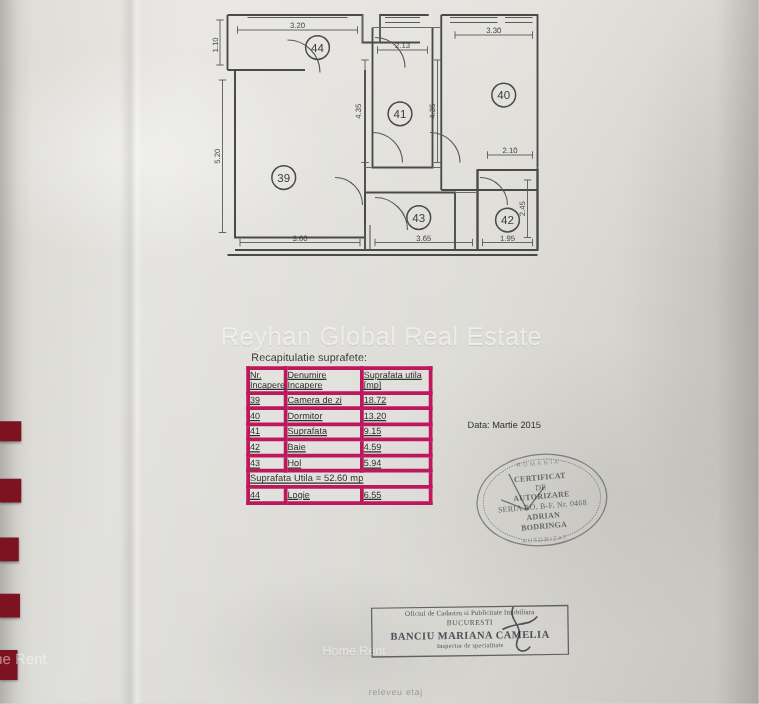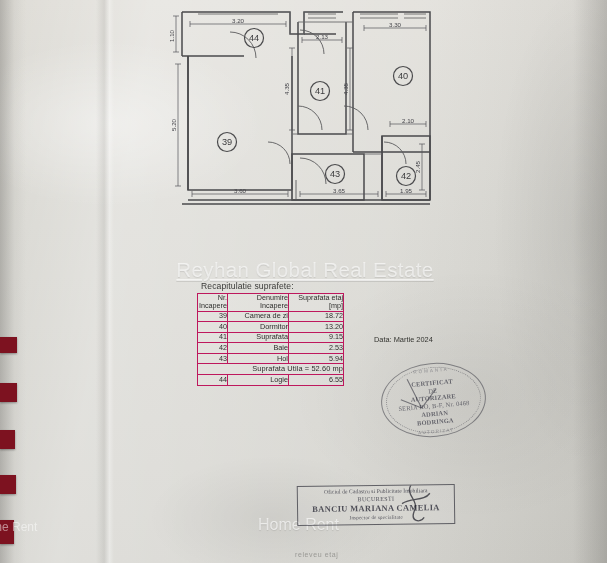--- a/index.html
+++ b/index.html
@@ -61,25 +61,24 @@
 
   
   #wm-main{
     position:absolute;left:172px;top:258px;width:266px;
     text-align:center;
     font-size:20.5px;letter-spacing:.4px;
     color:rgba(255,255,255,.62);
     text-shadow:0 1px 1px rgba(0,0,0,.10);
     white-space:nowrap;
     pointer-events:none;
-    text-decoration:underline;
   }
   #wm-sub{
     position:absolute;left:258px;top:516px;
-    font-size:16px;
+    font-size:10px;
     color:rgba(255,255,255,.62);
     text-shadow:0 1px 1px rgba(0,0,0,.10);
     white-space:nowrap;pointer-events:none;
   }
   #wm-edge{
     position:absolute;left:-8px;top:520px;
     font-size:12px;color:rgba(255,255,255,.50);
     white-space:nowrap;pointer-events:none;
   }
 
@@ -89,25 +88,26 @@
     font-size:8.6px;color:#3a3a38;margin:0 0 1.5px 4px;
     letter-spacing:.1px;
   }
   table#recap{
     border-collapse:collapse;width:146px;
     font-size:7.3px;color:#2e2e2c;
     background:rgba(255,255,255,.10);
     table-layout:fixed;
   }
   table#recap th, table#recap td{
-    border:1px solid #be185d;
+    border:3px solid #be185d;
     padding:0;
-    text-align:right;
+    text-align:left;
     line-height:1.12;
     font-weight:normal;
+    text-decoration:underline;
   }
   table#recap th{height:17px;font-size:7.2px;}
   table#recap td{height:9.6px;}
   col.c1{width:30px;}
   col.c2{width:61px;}
   col.c3{width:55px;}
   td.numcell{font-size:7.2px;}
   td.sumrow{
     font-weight:bold;font-size:7.4px;letter-spacing:.1px;
     height:10.5px;
@@ -319,21 +319,21 @@
       <tr>
         <th>
           <div>Nr.</div>
           <div>Incapere</div>
         </th>
         <th>
           <div>Denumire</div>
           <div>Incapere</div>
         </th>
         <th>
-          <div>Suprafata etaj</div>
+          <div>Suprafata utila</div>
           <div>[mp]</div>
         </th>
       </tr>
     </thead>
     <tbody>
       <tr>
         <td class="numcell">39</td>
         <td>Camera de zi</td>
         <td class="numcell">18.72</td>
       </tr>
@@ -343,41 +343,41 @@
         <td class="numcell">13.20</td>
       </tr>
       <tr>
         <td class="numcell">41</td>
         <td>Suprafata</td>
         <td class="numcell">9.15</td>
       </tr>
       <tr>
         <td class="numcell">42</td>
         <td>Baie</td>
-        <td class="numcell">2.53</td>
+        <td class="numcell">4.59</td>
       </tr>
       <tr>
         <td class="numcell">43</td>
         <td>Hol</td>
         <td class="numcell">5.94</td>
       </tr>
       <tr>
         <td class="sumrow" colspan="3">Suprafata Utila  = 52.60 mp</td>
       </tr>
       <tr>
         <td class="numcell">44</td>
         <td>Logie</td>
         <td class="numcell">6.55</td>
       </tr>
     </tbody>
   </table>
 </div>
 
 <div id="executant">
-  <div>Data: Martie 2024</div>
+  <div>Data: Martie 2015</div>
 </div>
 
 <div id="stamp-round">
   <div class="ring"></div>
   <div class="ring2"></div>
   <div class="arcTop">ROMANIA</div>
   <div class="txt" id="sr1">CERTIFICAT</div>
   <div class="txt" id="sr2">DE</div>
   <div class="txt" id="sr3">AUTORIZARE</div>
   <div class="txt" id="sr4">SERIA RO, B-F, Nr. 0468</div>

